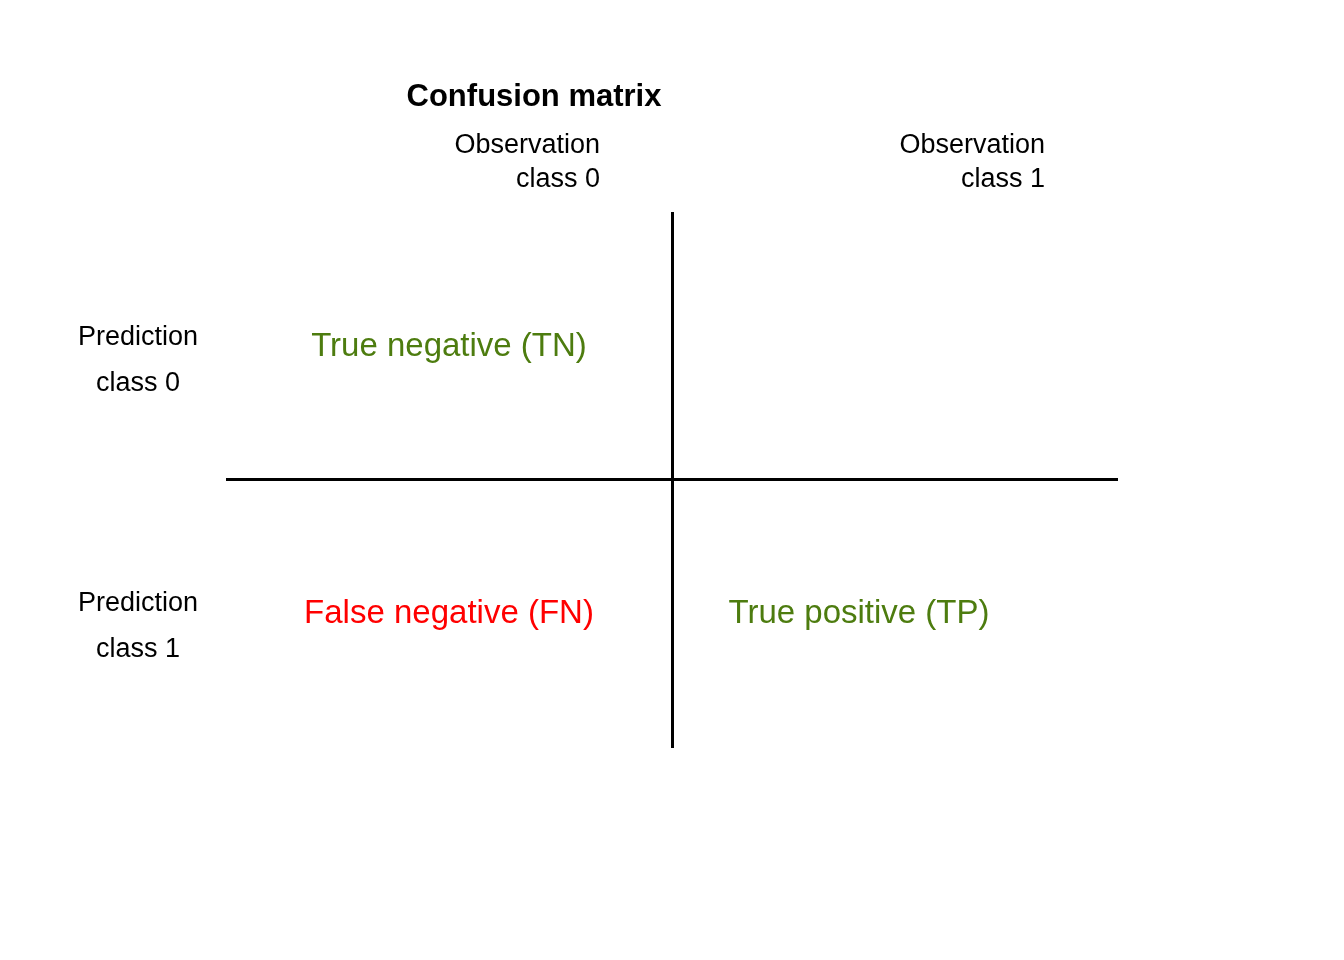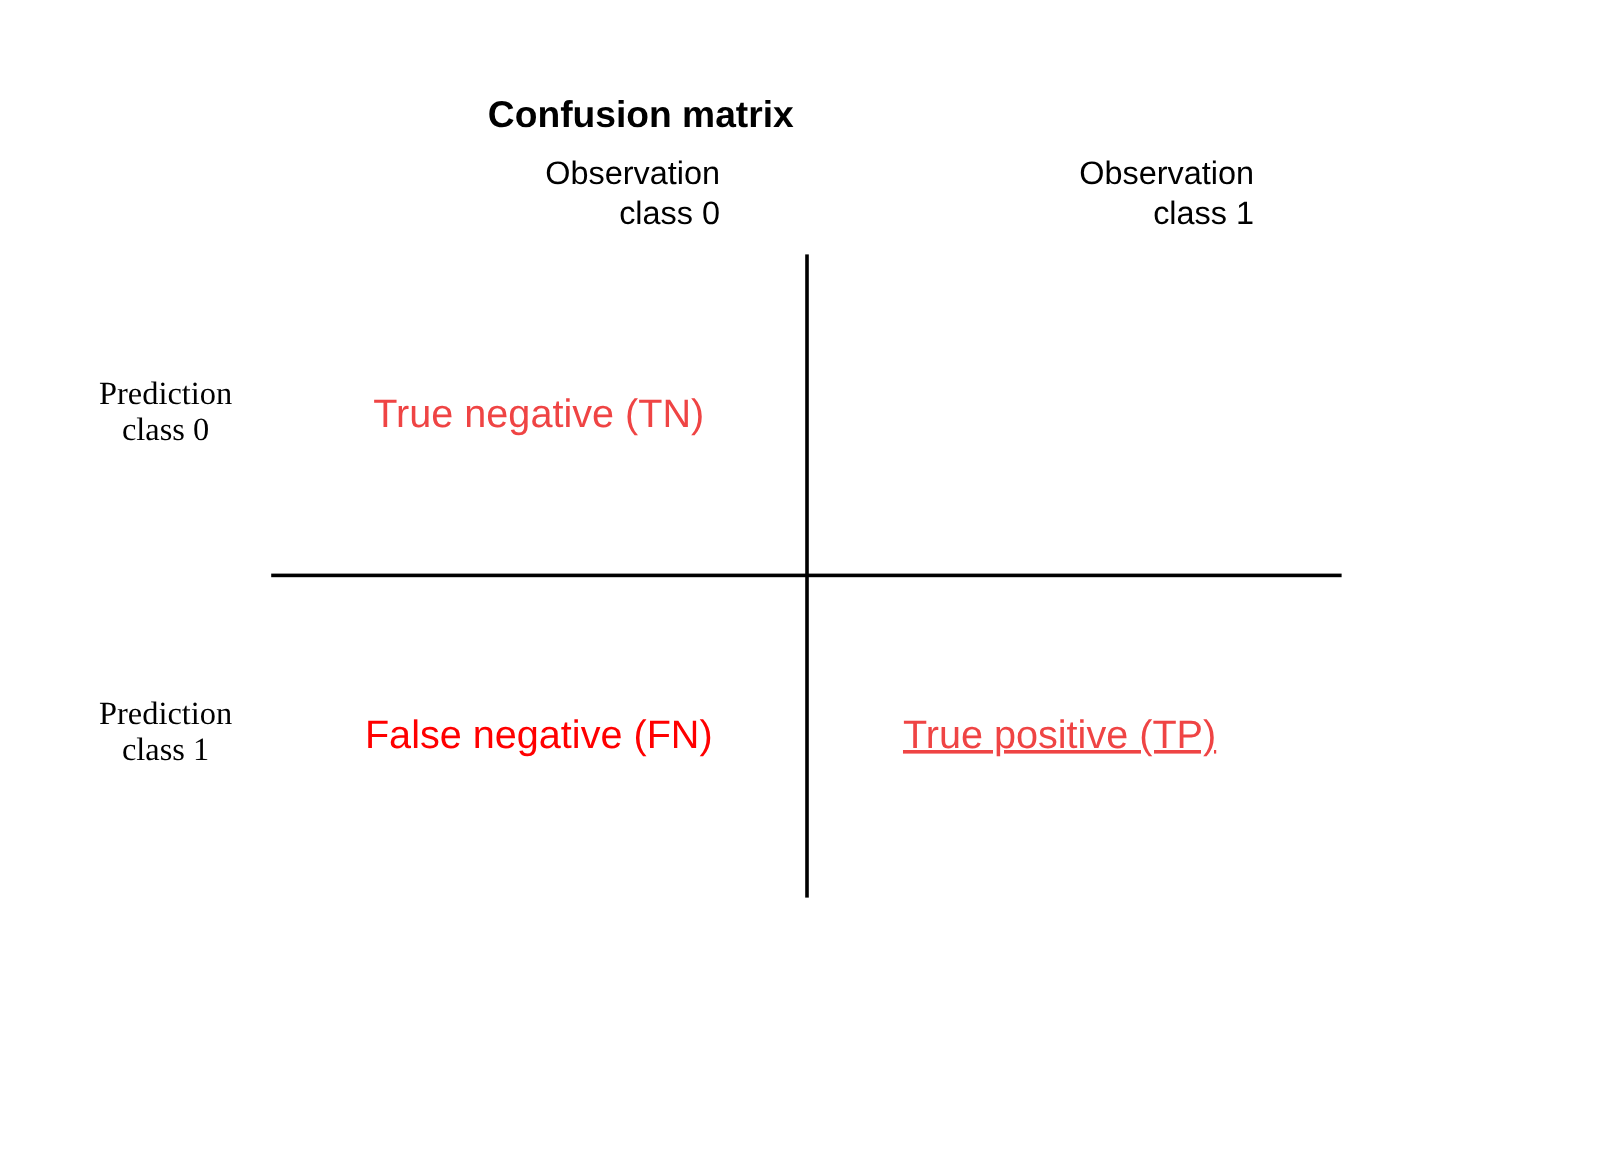--- a/index.html
+++ b/index.html
@@ -67,43 +67,42 @@
   .col-header-0 { left: 300px; top: 127px; }
   .col-header-1 { left: 745px; top: 127px; }
 
   
   .row-header {
     position: absolute;
     width: 220px;
     left: 28px;
     text-align: center;
     font-size: 27px;
-    line-height: 30px;
+    line-height: 46px;
     color: #000000;
     white-space: pre-line;
-    font-family: Liberation Serif, serif;
   }
   .row-header-0 { top: 313px; }
   .row-header-1 { top: 579px; }
 
   
   .cell {
     position: absolute;
     width: 446px;
     text-align: center;
     font-size: 33px;
     line-height: 40px;
     white-space: pre;
   }
   .cell-tn { left: 226px; top: 325px; }
   .cell-fp { left: 672px; top: 325px; }
   .cell-fn { left: 226px; top: 592px; }
-  .cell-tp { left: 660px; top: 592px; text-decoration: underline; }
+  .cell-tp { left: 636px; top: 592px; }
 
-  .c-blue { color: #ef4444; }
+  .c-blue { color: #4d7c0f; }
   .c-red  { color: #ff0000; }
 </style>
 </head>
 <body>
 
 <div id="canvas">
 
   <div class="title">Confusion matrix</div>
 
   <div class="col-header col-header-0">Observation

